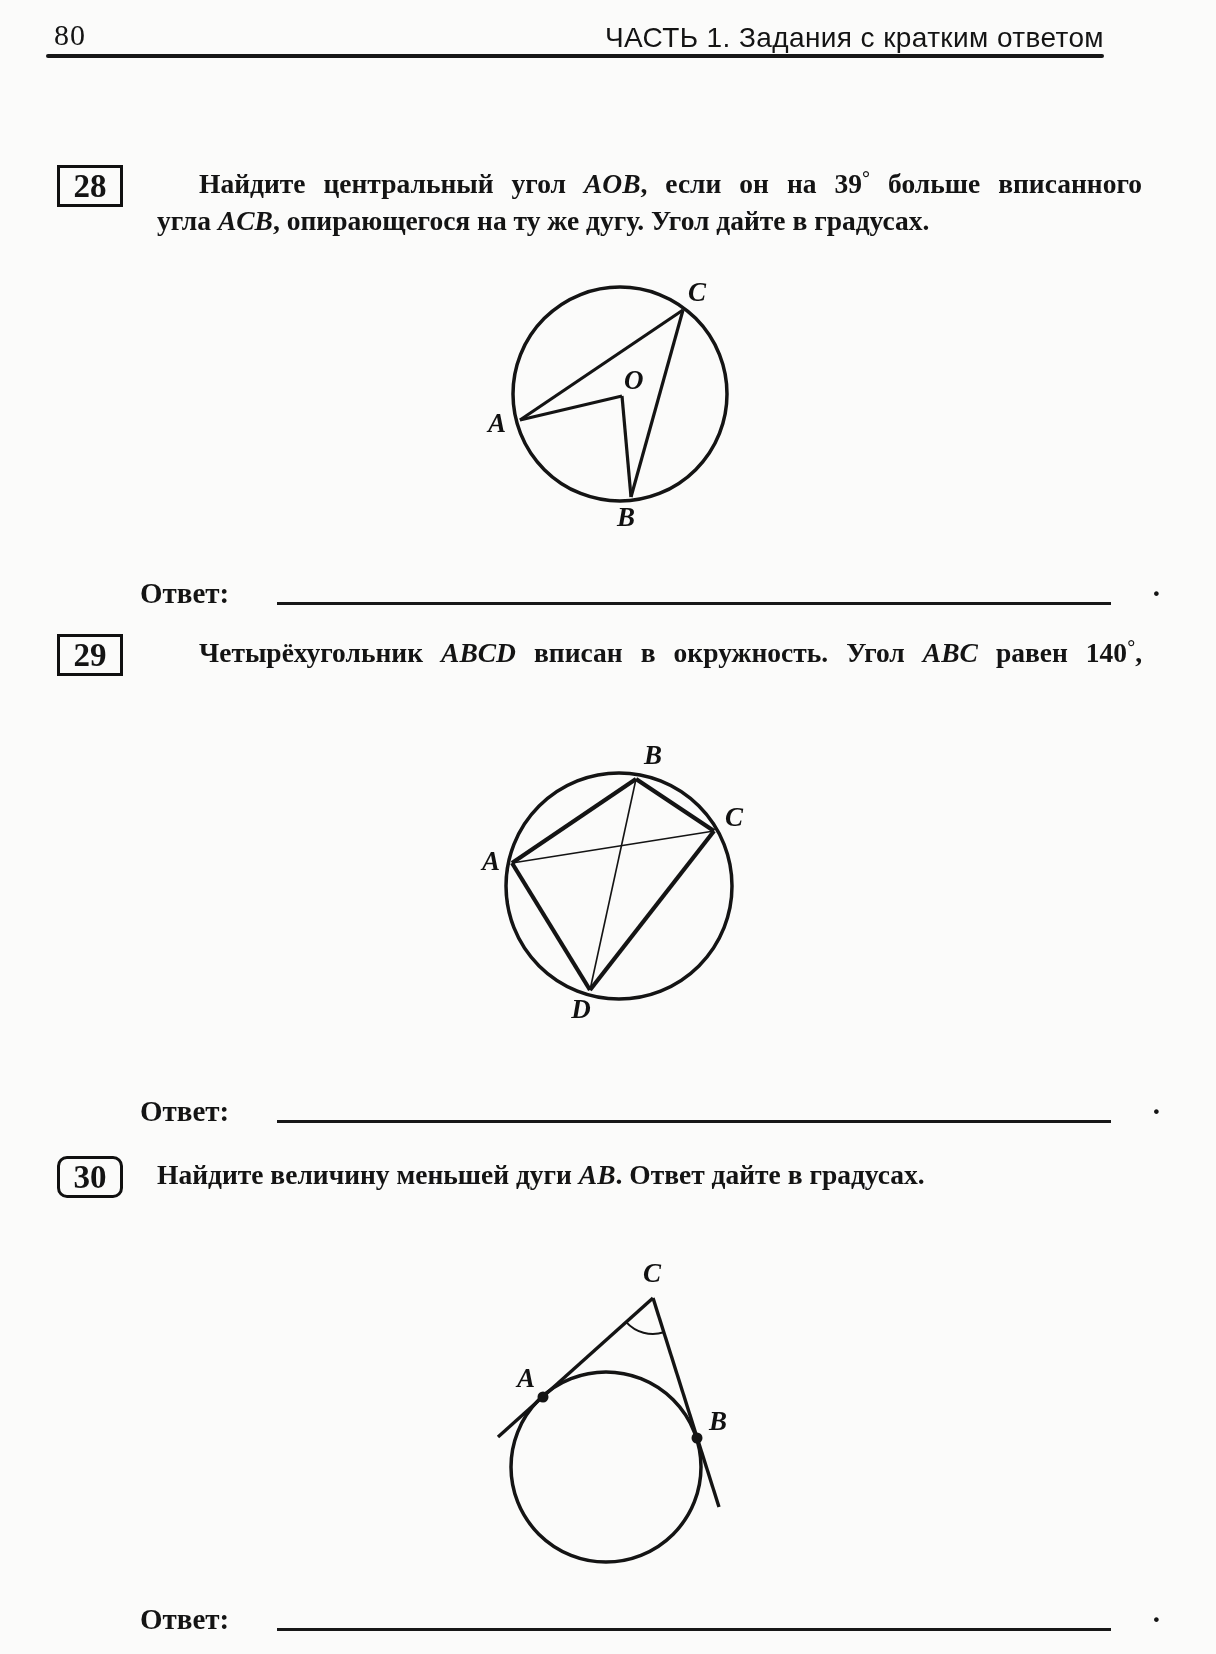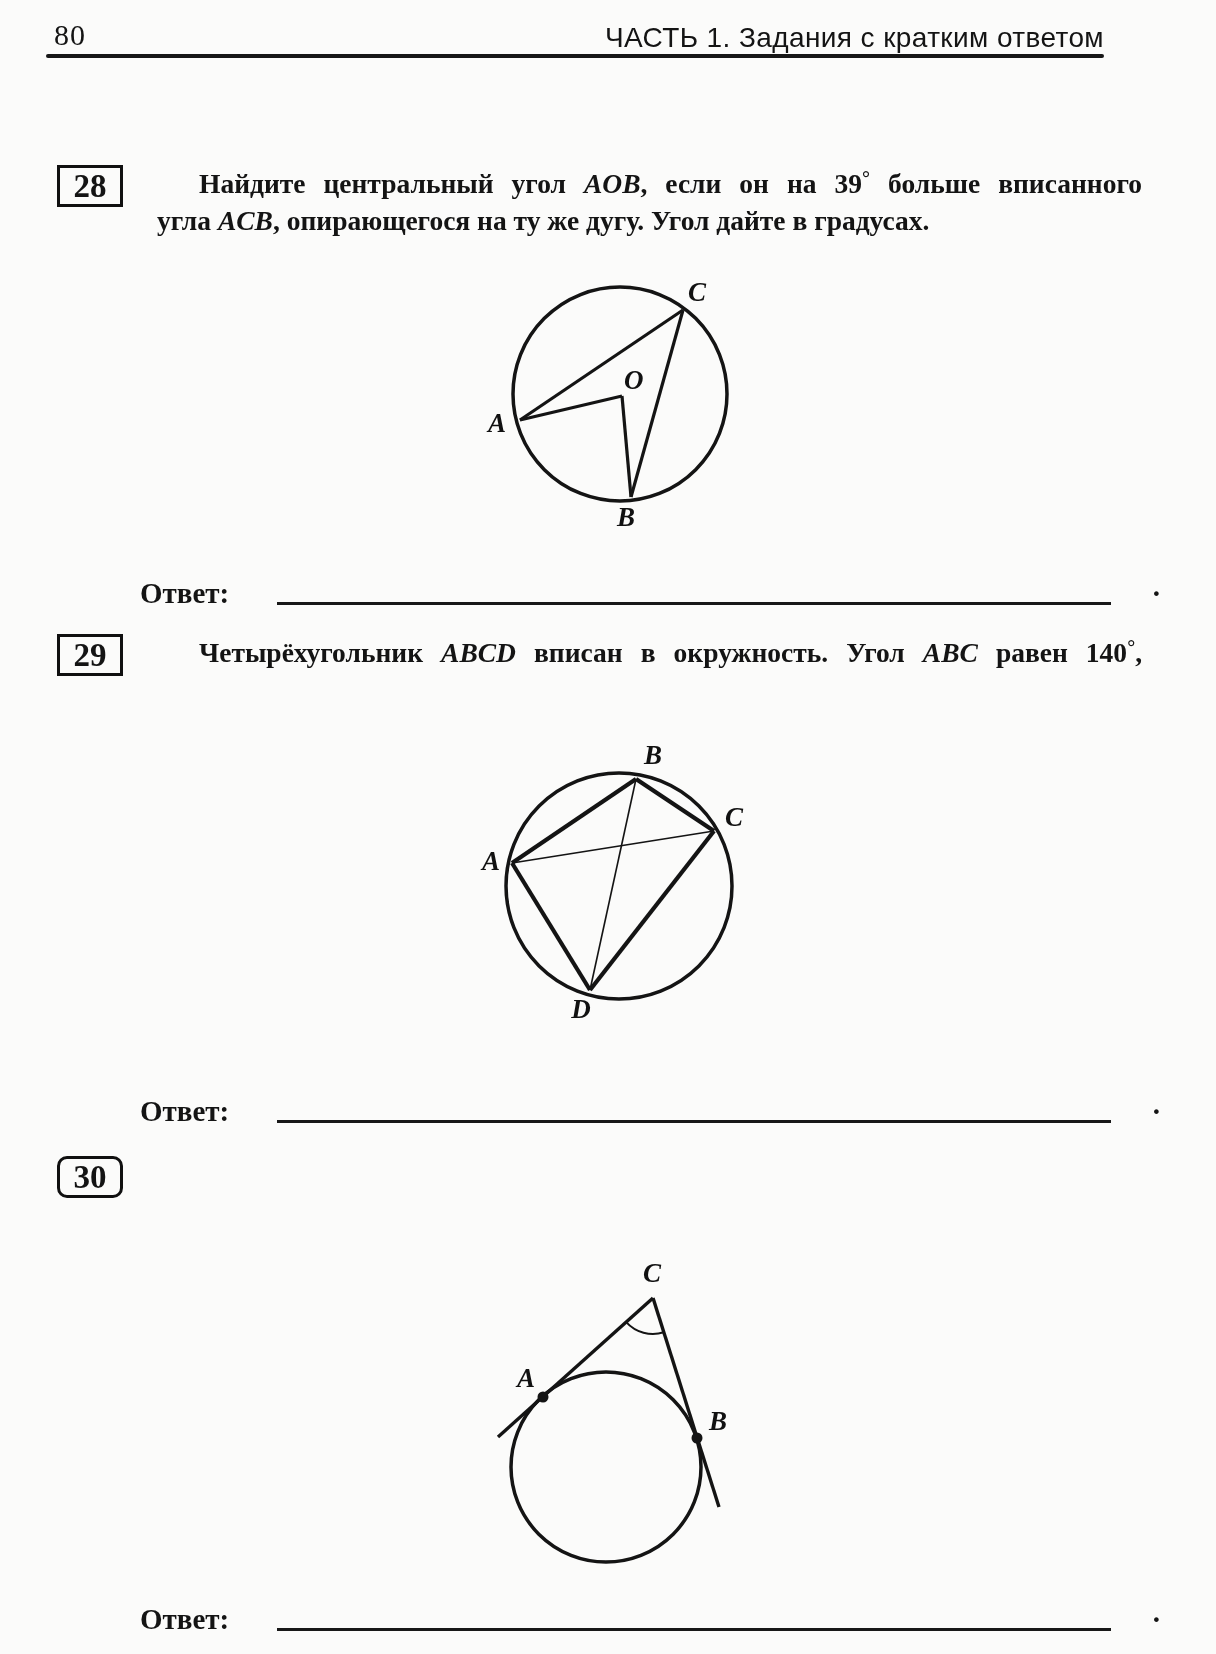--- a/index.html
+++ b/index.html
@@ -131,20 +131,21 @@
       <span class="answer-blank"></span>
       <span class="answer-period">.</span>
     </div>
   </section>
 
   <section>
     <div class="numbox" style="top:1156px;border-radius:10px;">
       <span>30</span>
     </div>
     <div class="ptext" style="top:1156px;">
+      <div><span>Найдите величину меньшей дуги </span><span class="seg-i">AB</span><span>. Ответ дайте в градусах.</span></div>
     </div>
 
     <svg style="left:440px;top:1258px;" width="335" height="315" viewBox="0 0 335 315">
       <circle class="stroke" cx="166" cy="209" r="95" stroke-width="3.5"></circle>
       <line class="stroke" x1="213" y1="40" x2="58" y2="179" stroke-width="3.4"></line>
       <line class="stroke" x1="213" y1="40" x2="279" y2="249" stroke-width="3.4"></line>
       <path class="stroke" d="M 223.8 74.3 A 36 36 0 0 1 186.2 64.1" stroke-width="2"></path>
       <circle cx="103" cy="139" r="5.5" fill="#141414"></circle>
       <circle cx="257" cy="180" r="5.5" fill="#141414"></circle>
       <text class="dlabel" x="212" y="24" text-anchor="middle">C</text>

